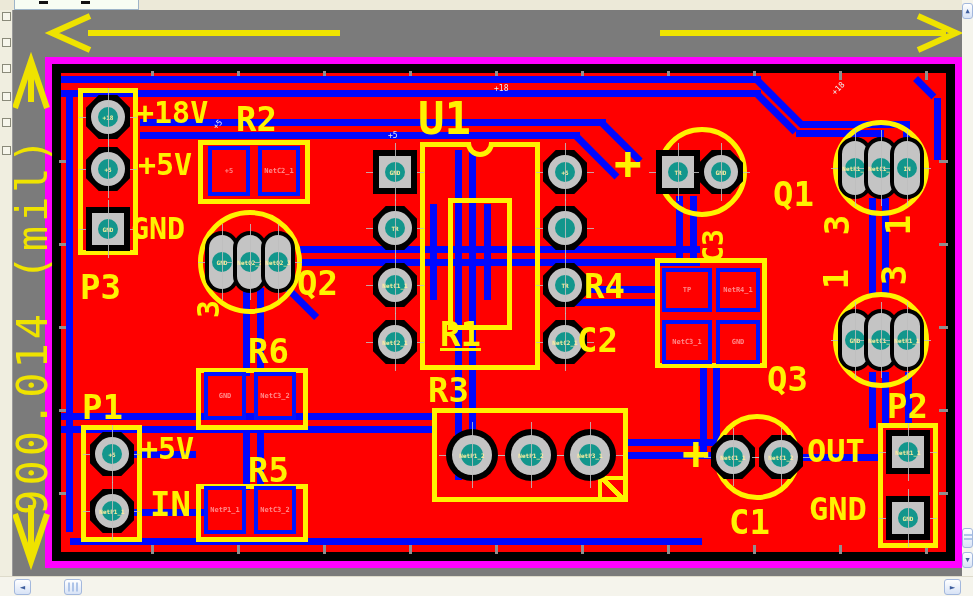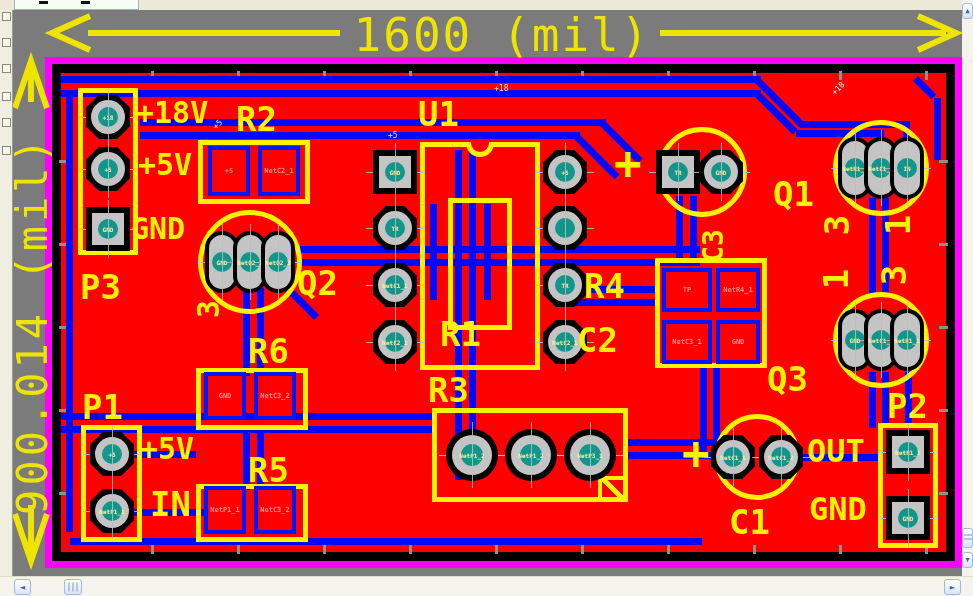--- a/index.html
+++ b/index.html
@@ -395,22 +395,22 @@
       <div class="silk-text" style="left: 131px; top: 214px; font-size: 30px;">GND</div>
       <div class="silk-text" style="left: 80px; top: 270px; font-size: 34px;">P3</div>
       <div class="silk-text" style="left: 236px; top: 102px; font-size: 34px;">R2</div>
       <div class="silk-text" style="left: 297px; top: 266px; font-size: 34px;">Q2</div>
       <div class="silk-text" style="left: 200px; top: 294px; font-size: 30px; transform: rotate(-90deg); transform-origin: center center;">3</div>
       <div class="silk-text" style="left: 248px; top: 334px; font-size: 34px;">R6</div>
       <div class="silk-text" style="left: 82px; top: 390px; font-size: 34px;">P1</div>
       <div class="silk-text" style="left: 140px; top: 434px; font-size: 30px;">+5V</div>
       <div class="silk-text" style="left: 150px; top: 487px; font-size: 34px;">IN</div>
       <div class="silk-text" style="left: 248px; top: 453px; font-size: 34px;">R5</div>
-      <div class="silk-text" style="left: 418px; top: 97px; font-size: 34px;">U1</div>
-      <div class="silk-text" style="left: 440px; top: 317px; font-size: 34px;">R1</div>
+      <div class="silk-text" style="left: 418px; top: 97px; font-size: 44px;">U1</div>
+      <div class="silk-text" style="left: 440px; top: 317px; font-size: 34px; text-decoration: underline;">R1</div>
       <div class="silk-text" style="left: 428px; top: 373px; font-size: 34px;">R3</div>
       <div class="silk-text" style="left: 584px; top: 269px; font-size: 34px;">R4</div>
       <div class="silk-text" style="left: 577px; top: 323px; font-size: 34px;">C2</div>
       <div class="silk-text" style="left: 697px; top: 232px; font-size: 28px; transform: rotate(-90deg); transform-origin: center center;">C3</div>
       <div class="silk-text" style="left: 614px; top: 140px; font-size: 46px;">+</div>
       <div class="silk-text" style="left: 773px; top: 177px; font-size: 34px;">Q1</div>
       <div class="silk-text" style="left: 827px; top: 208px; font-size: 34px; transform: rotate(-90deg); transform-origin: center center;">3</div>
       <div class="silk-text" style="left: 888px; top: 208px; font-size: 34px; transform: rotate(-90deg); transform-origin: center center;">1</div>
       <div class="silk-text" style="left: 826px; top: 262px; font-size: 34px; transform: rotate(-90deg); transform-origin: center center;">1</div>
       <div class="silk-text" style="left: 884px; top: 258px; font-size: 34px; transform: rotate(-90deg); transform-origin: center center;">3</div>
@@ -432,21 +432,20 @@
       <path d="M88 33 H340"></path>
       <path d="M660 33 H946"></path>
       <path d="M90 16 L52 33 L90 50"></path>
       <path d="M918 16 L956 33 L918 50"></path>
       <path d="M31 64 V102"></path>
       <path d="M31 505 V560"></path>
       <path d="M15 108 L31 61 L47 108"></path>
       <path d="M15 514 L31 561 L47 514"></path>
     </g>
   </svg>
-  <div id="dim-h-text">1600 (mil)</div>
   <div id="dim-v-text">900.014 (mil)</div>
 
   <div id="left-strip">
     <div class="mini-icon" style="top:12px"></div>
     <div class="mini-icon" style="top:38px"></div>
     <div class="mini-icon" style="top:64px"></div>
     <div class="mini-icon" style="top:92px"></div>
     <div class="mini-icon" style="top:118px"></div>
     <div class="mini-icon" style="top:146px"></div>
   </div>

